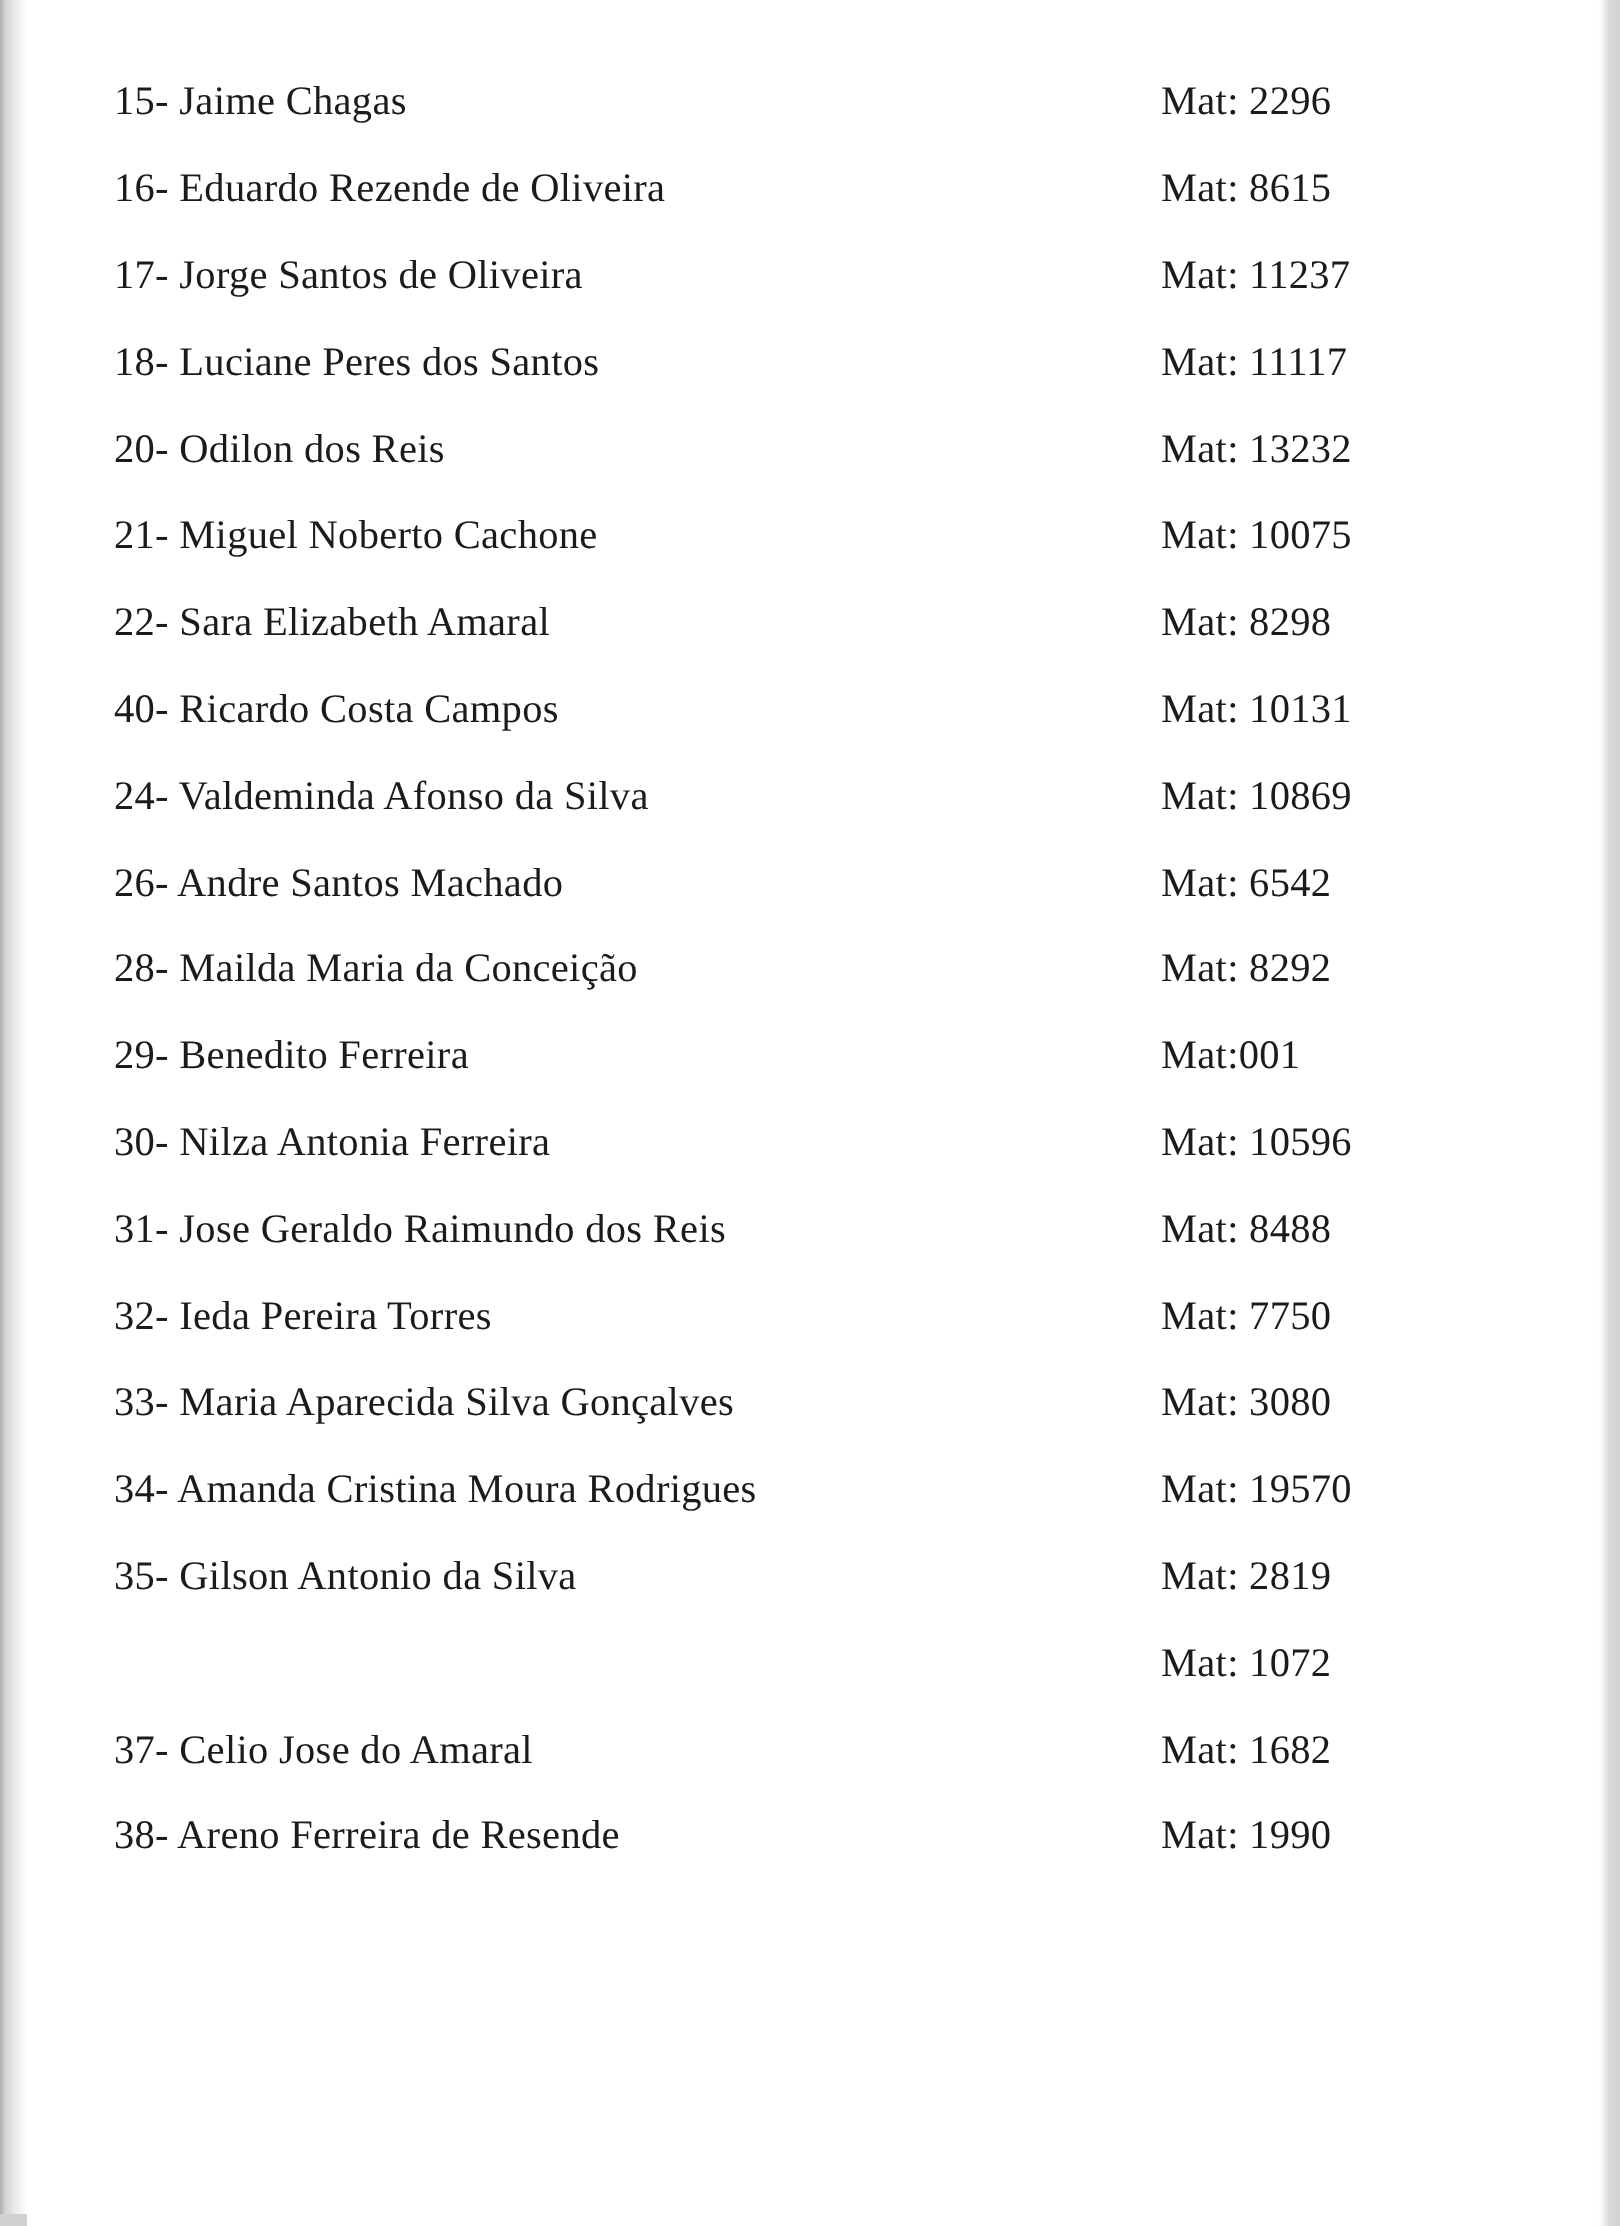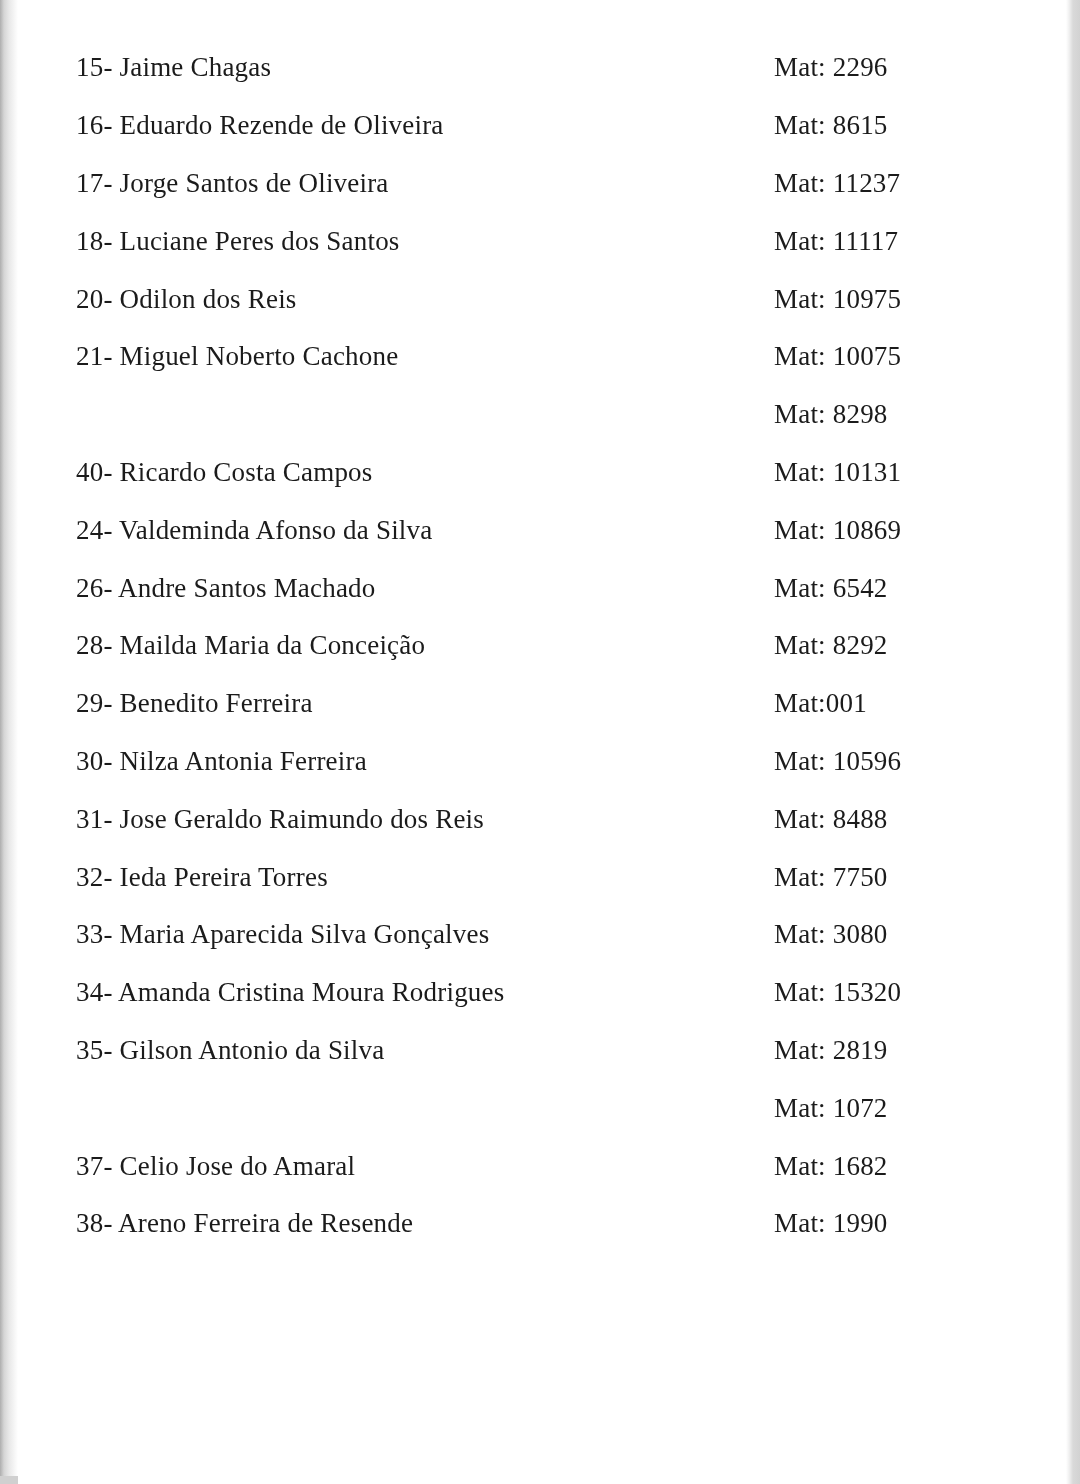--- a/index.html
+++ b/index.html
@@ -85,29 +85,30 @@
     </div>
 
     <div class="row">
       <span class="name">18- Luciane Peres dos Santos</span>
       <span class="mat">Mat: 11117</span>
     </div>
 
 
     <div class="row">
       <span class="name">20- Odilon dos Reis</span>
-      <span class="mat">Mat: 10975</span>
+      <span class="mat">Mat: 13232</span>
     </div>
 
     <div class="row">
       <span class="name">21- Miguel Noberto Cachone</span>
       <span class="mat">Mat: 10075</span>
     </div>
 
     <div class="row">
+      <span class="name">22- Sara Elizabeth Amaral</span>
       <span class="mat">Mat: 8298</span>
     </div>
 
     <div class="row">
       <span class="name">40- Ricardo Costa Campos</span>
       <span class="mat">Mat: 10131</span>
     </div>
 
     <div class="row">
       <span class="name">24- Valdeminda Afonso da Silva</span>
@@ -146,21 +147,21 @@
       <span class="mat">Mat: 7750</span>
     </div>
 
     <div class="row">
       <span class="name">33- Maria Aparecida Silva Gonçalves</span>
       <span class="mat">Mat: 3080</span>
     </div>
 
     <div class="row">
       <span class="name">34- Amanda Cristina Moura Rodrigues</span>
-      <span class="mat">Mat: 15320</span>
+      <span class="mat">Mat: 19570</span>
     </div>
 
     <div class="row">
       <span class="name">35- Gilson Antonio da Silva</span>
       <span class="mat">Mat: 2819</span>
     </div>
 
     <div class="row">
       <span class="mat">Mat: 1072</span>
     </div>

